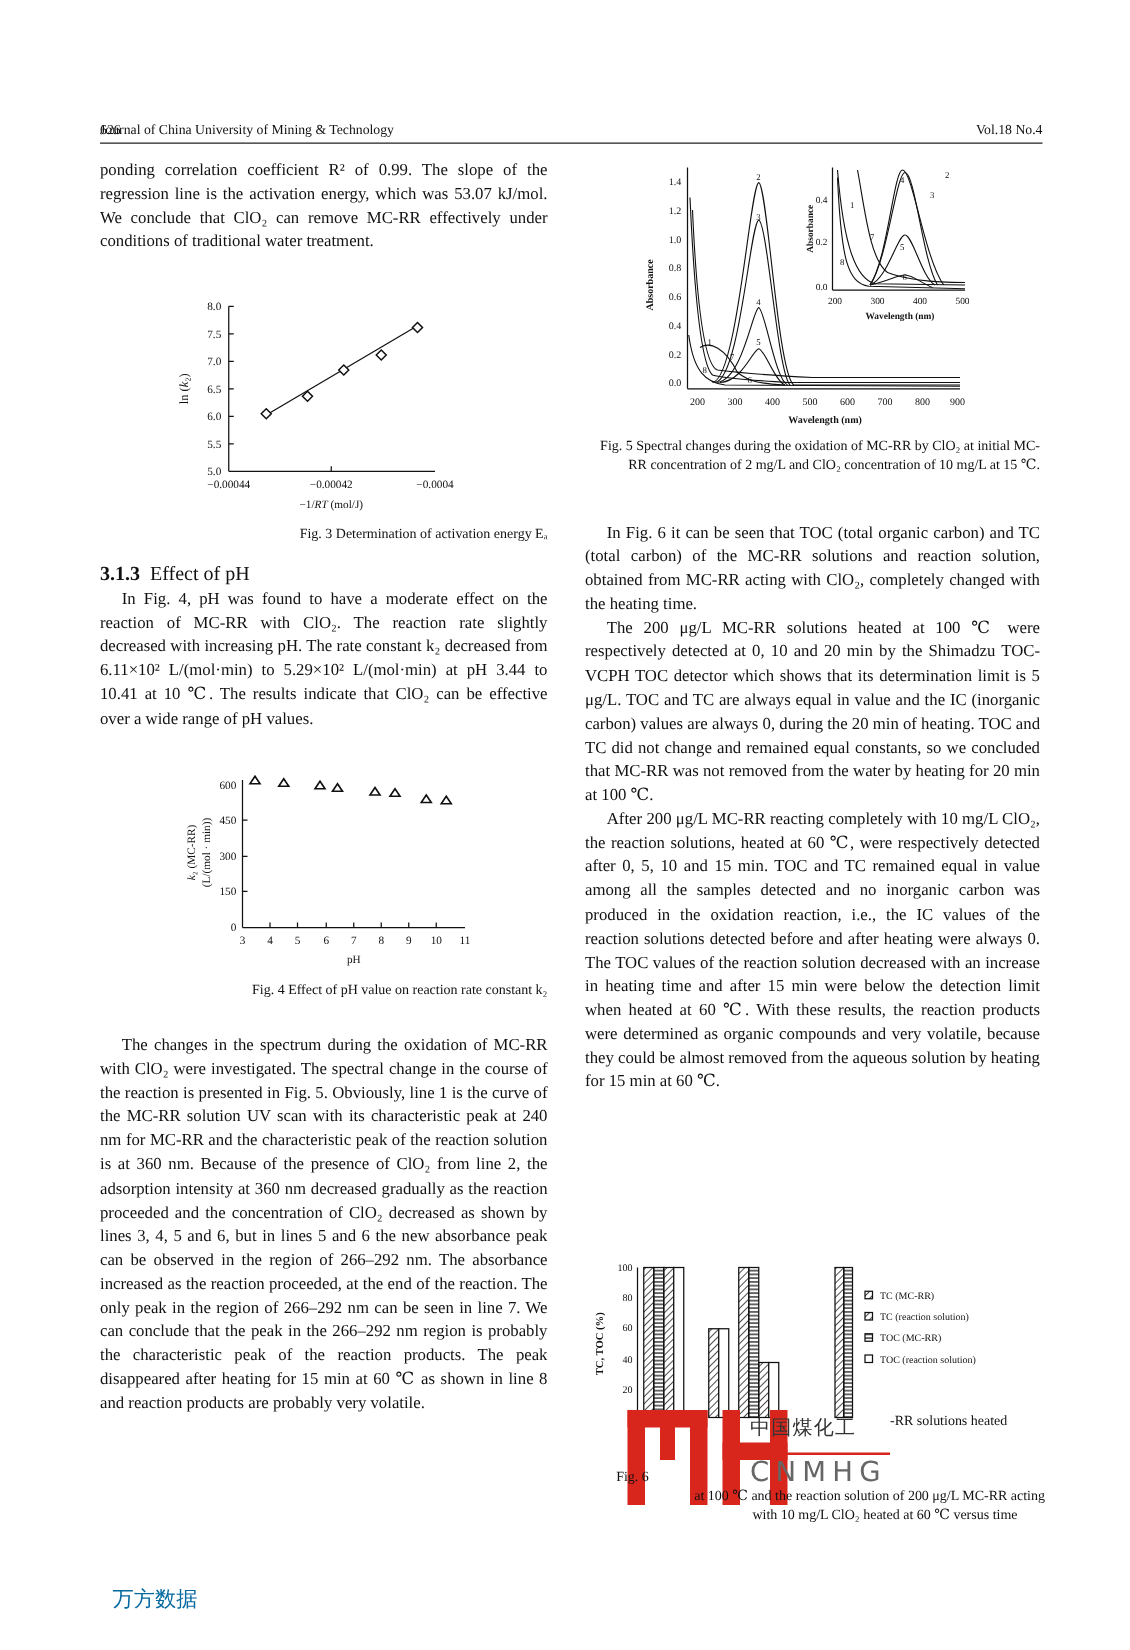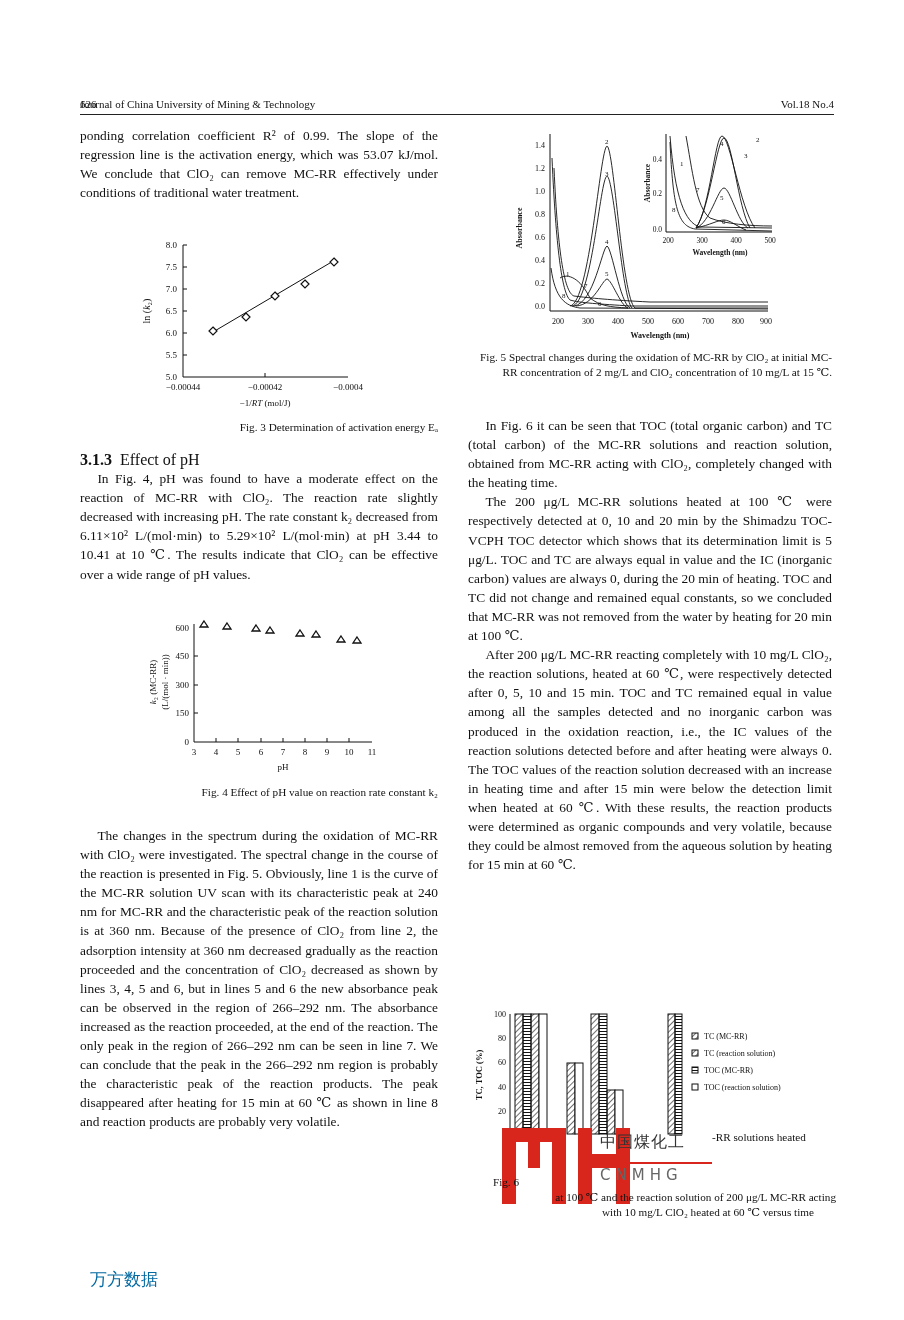--- a/index.html
+++ b/index.html
@@ -286,20 +286,20 @@
   <div class="abs wm-box" style="left:0; top:0; width:14px; height:76px;"></div>
   <div class="abs wm-box" style="left:0; top:0; width:64px; height:14px;"></div>
   <div class="abs wm-box" style="left:26px; top:0; width:12px; height:40px;"></div>
   <div class="abs wm-box" style="left:50px; top:0; width:14px; height:76px;"></div>
   <div class="abs wm-box" style="left:76px; top:0; width:14px; height:76px;"></div>
   <div class="abs wm-box" style="left:76px; top:26px; width:52px; height:14px;"></div>
   <div class="abs wm-box" style="left:114px; top:0; width:14px; height:76px;"></div>
 </div>
 <div class="abs watermark-cn" style="left:600px; top:1132px; font-size:16px; letter-spacing:1px;">中国煤化工</div>
 <div class="abs" style="left:600px; top:1162px; width:112px; height:2px; background:#d9261c;"></div>
-<div class="abs watermark-cn" style="left:600px; top:1166px; font-size:15px; letter-spacing:5px; color:#666;">CNMHG</div>
+<div class="abs watermark-cn" style="left:600px; top:1166px; font-size:22px; letter-spacing:5px; color:#666;">CNMHG</div>
 
 <div class="abs caption" style="left:490px; top:1175px; width:32px; text-align:center;">Fig. 6</div>
 <div class="abs caption" style="left:712px; top:1130px; width:130px; text-align:left;">-RR solutions heated</div>
 <div class="abs caption" style="left:462px; top:1190px; width:374px;">at 100 ℃ and the reaction solution of 200 μg/L MC-RR acting</div>
 <div class="abs caption" style="left:440px; top:1205px; width:374px;">with 10 mg/L ClO₂ heated at 60 ℃ versus time</div>
 
 <div class="abs footer-cn" style="left:90px; top:1268px;">万方数据</div>
 
 </body></html>

